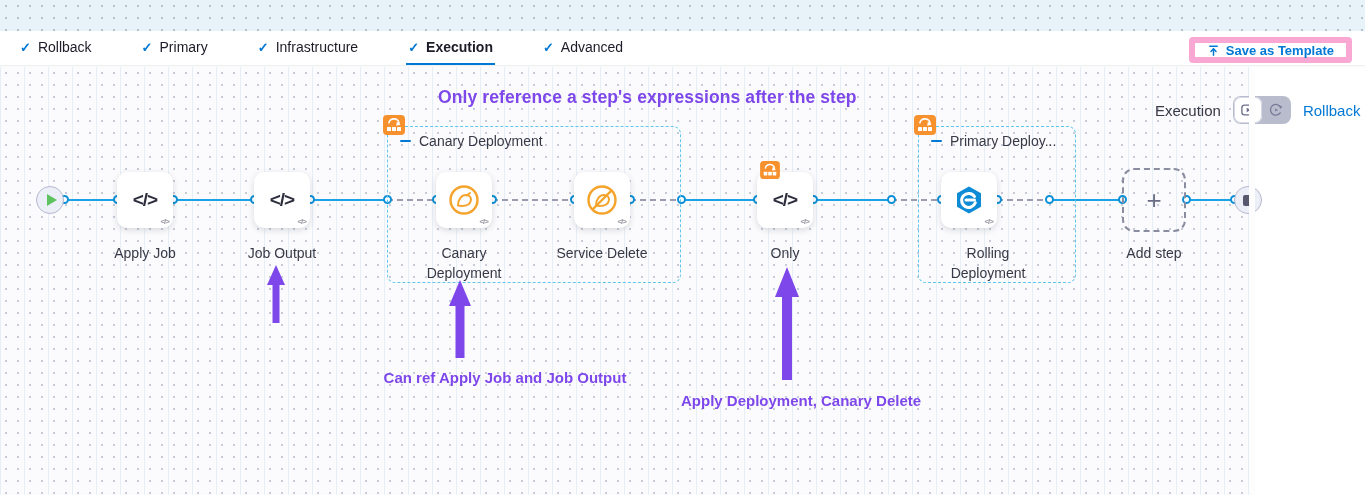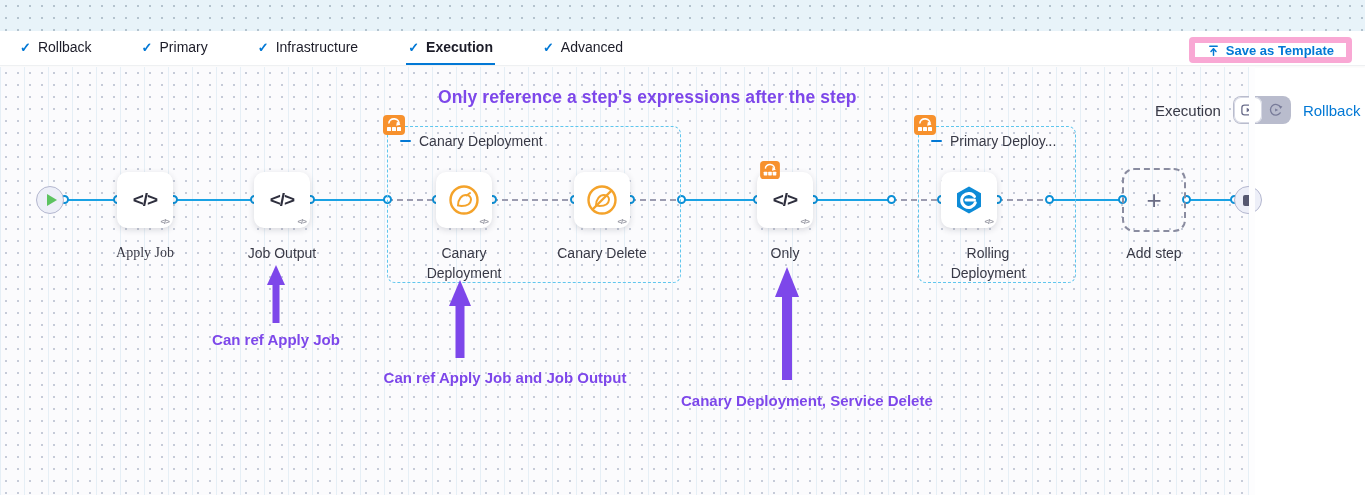--- a/index.html
+++ b/index.html
@@ -219,21 +219,21 @@
       <div class="group-header">
         <span class="minus-bar"></span>
         <span>Primary Deploy...</span>
       </div>
     </div>
 
     <div class="step-card" style="left:117px;">
       <span class="code-glyph">&lt;/&gt;</span>
       <span class="corner-glyph">&lt;/&gt;</span>
     </div>
-    <div class="step-label" style="left:95px; width:100px;font-family:Liberation Serif, serif;">Apply Job</div>
+    <div class="step-label" style="left:95px; width:100px;">Apply Job</div>
 
     <div class="step-card" style="left:254px;">
       <span class="code-glyph">&lt;/&gt;</span>
       <span class="corner-glyph">&lt;/&gt;</span>
     </div>
     <div class="step-label" style="left:232px; width:100px;">Job Output</div>
 
     <div class="step-card" style="left:436px;">
       <svg width="36" height="36" viewBox="0 0 36 36">
         <circle cx="18" cy="18" r="13.5" fill="none" stroke="#f4a32b" stroke-width="2.4"></circle>
@@ -245,21 +245,21 @@
     <div class="step-label" style="left:409px; width:110px;">Canary Deployment</div>
 
     <div class="step-card" style="left:574px;">
       <svg width="36" height="36" viewBox="0 0 36 36">
         <circle cx="18" cy="18" r="13.5" fill="none" stroke="#f4a32b" stroke-width="2.4"></circle>
         <path d="M12 23.5 c0-6.5 3.8-10.5 8-10.5 c3.2 0 5.2 2.1 5 4.8 c-.3 4.2-4.5 6.2-9.5 6.2 Z" fill="#fff" stroke="#f4a32b" stroke-width="2"></path>
         <line x1="9.5" y1="26.5" x2="26.5" y2="9.5" stroke="#f4a32b" stroke-width="2.4" stroke-linecap="round"></line>
       </svg>
       <span class="corner-glyph">&lt;/&gt;</span>
     </div>
-    <div class="step-label" style="left:537px; width:130px;">Canary Delete</div>
+    <div class="step-label" style="left:537px; width:130px;">Service Delete</div>
 
     <div class="step-card" style="left:757px;">
       <svg class="badge" style="left:3px; top:-11px; width:20px; height:18px;" viewBox="0 0 22 20">
         <rect x="0" y="0" width="22" height="20" rx="4" fill="#f7912d"></rect>
         <path d="M6 8.5 a5 4 0 1 1 9.5 1" fill="none" stroke="#fff" stroke-width="1.6"></path>
         <polygon points="14,6.5 17.5,9.8 13.2,10.8" fill="#fff"></polygon>
         <rect x="4" y="12" width="4" height="4" rx=".6" fill="#fff"></rect>
         <rect x="9" y="12" width="4" height="4" rx=".6" fill="#fff"></rect>
         <rect x="14" y="12" width="4" height="4" rx=".6" fill="#fff"></rect>
       </svg>
@@ -289,21 +289,20 @@
     </svg>
     <svg class="arrow" style="left:445px; top:213px;" width="30" height="78" viewBox="0 0 30 78">
       <polygon points="15,0 26,26 4,26" fill="#7d47ea"></polygon>
       <rect x="10.5" y="24" width="9" height="54" fill="#7d47ea"></rect>
     </svg>
     <svg class="arrow" style="left:772px; top:200px;" width="30" height="113" viewBox="0 0 30 113">
       <polygon points="15,0 27,30 3,30" fill="#7d47ea"></polygon>
       <rect x="10" y="28" width="10" height="85" fill="#7d47ea"></rect>
     </svg>
 
-    <div class="ann-text ann1">Can ref Apply Job</div>
     <div class="ann-text ann2">Can ref Apply Job and Job Output</div>
     <div class="ann-text ann3">
-      <div>Canary Deployment, Service Delete</div>
+      <div>Apply Deployment, Canary Delete</div>
     </div>
 
     <div class="right-track"></div>
   </div>
 </div>
 
 </body></html>

